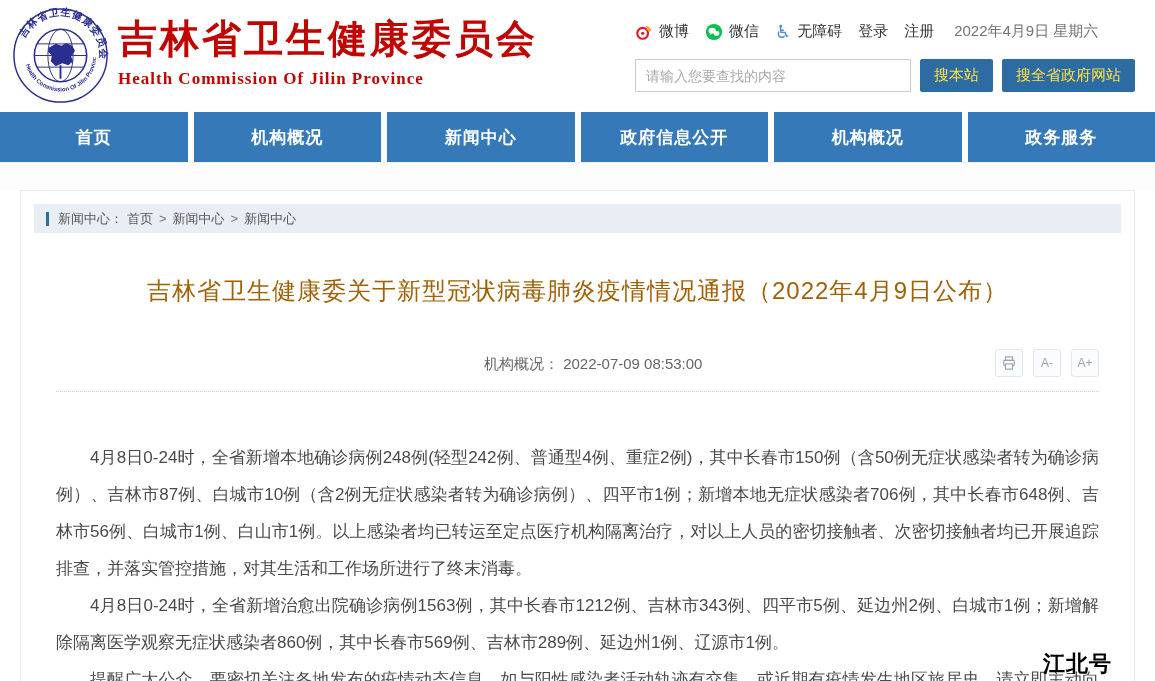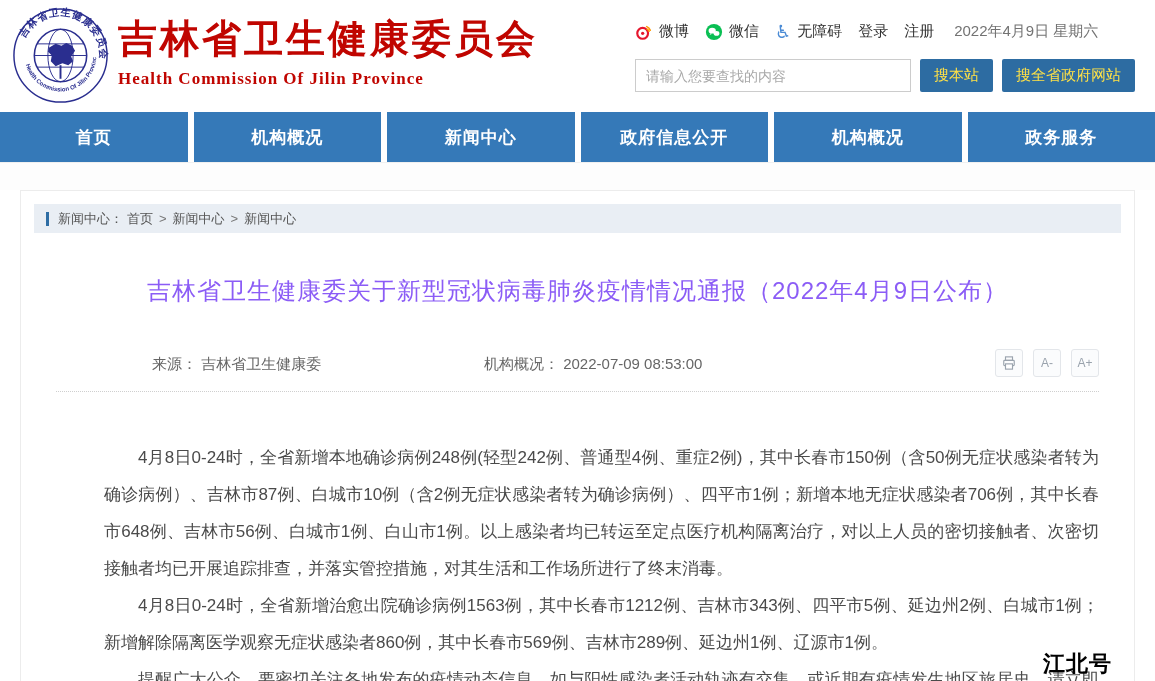--- a/index.html
+++ b/index.html
@@ -39,35 +39,35 @@
   .wrapper { position: relative; margin: 0 20px; border: 1px solid #ececec; background: #fff;
     height: 492px; padding: 13px; }
 
   .breadcrumb { display: flex; align-items: center; height: 29px; background: #e9eef4;
     padding: 0 12px; font-size: 13px; color: #555; }
   .crumb-bar { width: 3px; height: 14px; background: #2e6da4; margin-right: 9px; }
   .crumb-link { cursor: pointer; margin: 0 4px; }
   .crumb-sep { color: #777; margin: 0 2px; }
 
   .article { position: relative; padding: 0 22px; }
-  .article-title { text-align: center; font-size: 24px; color: #8b5cf6; font-weight: 500;
+  .article-title { text-align: center; font-size: 24px; color: #a16207; font-weight: 500;
     margin-top: 42px; letter-spacing: 1px; }
 
   .meta-row { position: relative; height: 30px; margin-top: 42px; font-size: 15px; color: #666; }
   .meta-source { position: absolute; left: 96px; top: 6px; }
   .meta-time { position: absolute; left: 428px; top: 6px; }
   .meta-tools { position: absolute; right: 0; top: 0; display: flex; gap: 10px; }
   .tool-btn { width: 28px; height: 28px; border: 1px solid #e3e6ea; background: #fbfcfd;
     border-radius: 3px; color: #9aa3ad; font-size: 12px; display: flex; align-items: center;
     justify-content: center; cursor: pointer; }
   .dotted-sep { border: none; border-top: 1px dotted #cfcfcf; margin-top: 12px; }
 
   .article-body { margin-top: 47px; font-size: 17px; color: #4a4a4a; line-height: 37px;
     text-align: justify; }
-  .article-body p { text-indent: 2em; margin-left: 48px; }
+  .article-body p { text-indent: 2em; }
 
   .watermark { position: absolute; right: 22px; bottom: 2px; color: #000000; font-size: 22px;
     font-weight: bold; letter-spacing: 1px; }
 </style>
 </head>
 <body>
 
 <div class="header">
 
   <svg class="logo" viewBox="0 0 100 100">
@@ -157,24 +157,20 @@
     <span class="crumb-sep">&gt;</span>
     <span class="crumb-link">新闻中心</span>
     <span class="crumb-sep">&gt;</span>
     <span class="crumb-link">新闻中心</span>
   </div>
 
   <div class="article">
     <h1 class="article-title">吉林省卫生健康委关于新型冠状病毒肺炎疫情情况通报（2022年4月9日公布）</h1>
 
     <div class="meta-row">
-      <span class="meta-source">
-        <span>来源：</span>
-        <span>吉林省卫生健康委</span>
-      </span>
       <span class="meta-time">
         <span>机构概况：</span>
         <span>2022-07-09 08:53:00</span>
       </span>
       <span class="meta-tools">
         <span class="tool-btn">
           <svg width="14" height="14" viewBox="0 0 16 16">
             <rect x="4" y="1" width="8" height="4" fill="none" stroke="#9aa3ad" stroke-width="1.3"></rect>
             <rect x="2" y="5" width="12" height="6" rx="1" fill="none" stroke="#9aa3ad" stroke-width="1.3"></rect>
             <rect x="4" y="9" width="8" height="6" fill="#fff" stroke="#9aa3ad" stroke-width="1.3"></rect>

